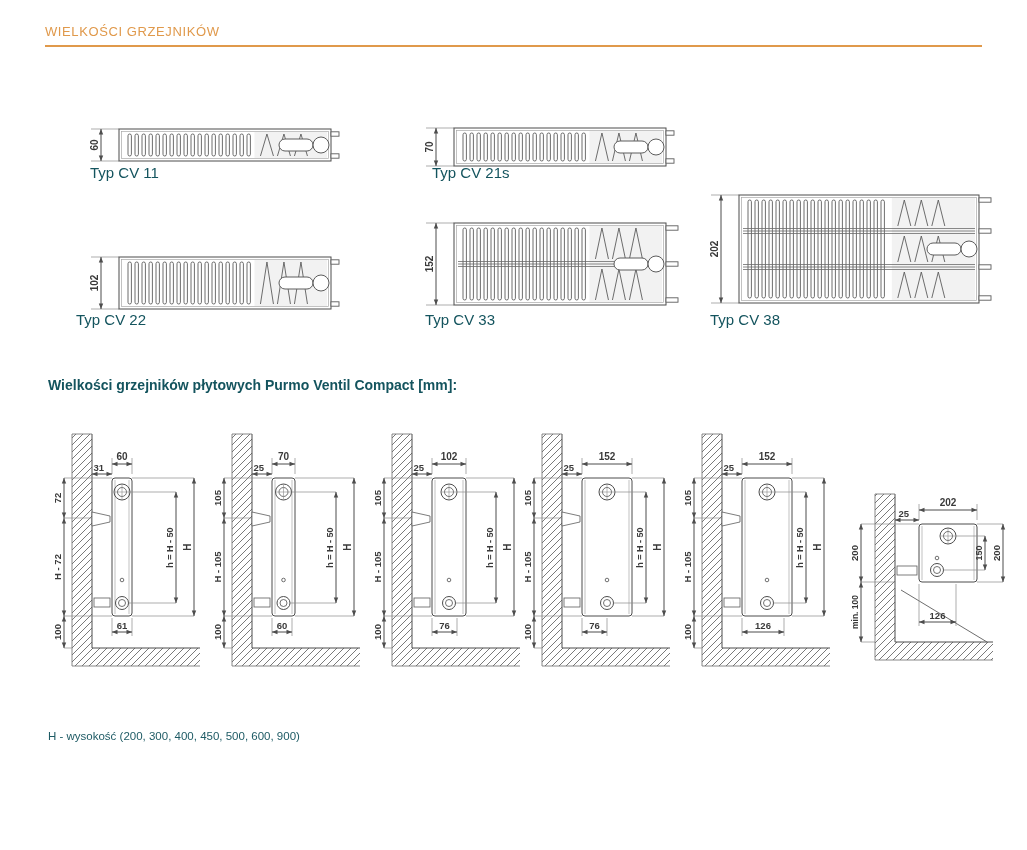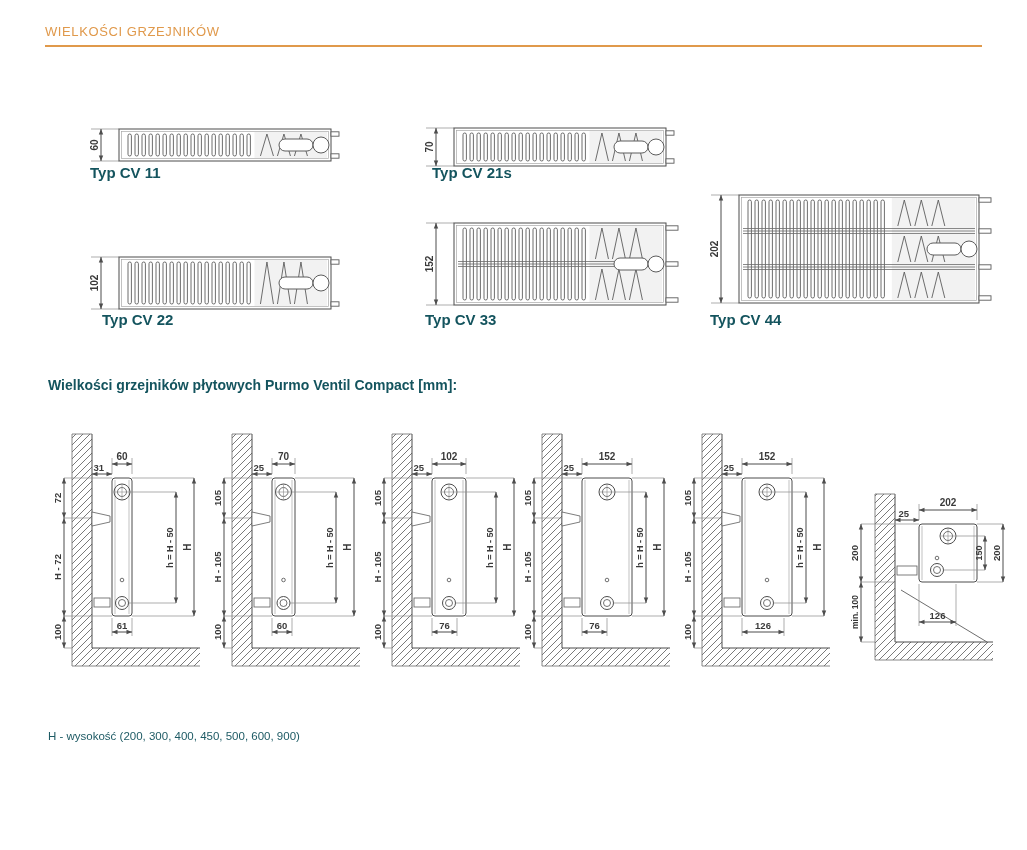--- a/index.html
+++ b/index.html
@@ -2,21 +2,21 @@
 <html style="--accent: #E0994B; --teal: #14545E; --teal2: #1D5A64;"><head>
 <meta charset="utf-8">
 <style>
   html,body{margin:0;padding:0;background:#fff;}
   .page{position:relative;width:1027px;height:850px;background:#ffffff;
         font-family:"Liberation Sans",sans-serif;overflow:hidden;}
   .page-title{position:absolute;left:45px;top:24px;font-size:13px;letter-spacing:.6px;
               font-weight:500;color:var(--accent,#E0994B);}
   .title-rule{position:absolute;left:45px;top:45px;width:937px;height:2px;
               background:var(--accent,#E0994B);}
-  .type-label{position:absolute;font-size:15px;font-weight:bold;color:var(--teal,#14545E);text-align:right;}
+  .type-label{position:absolute;font-size:15px;font-weight:normal;color:var(--teal,#14545E);text-align:right;}
   .section-title{position:absolute;left:48px;top:377px;font-size:14px;font-weight:bold;
                  color:var(--teal,#14545E);}
   .legend{position:absolute;left:48px;top:730px;text-align:right;}
   .legend-line{font-size:11.5px;color:var(--teal2,#1D5A64);margin-bottom:7px;}
   .fig{position:absolute;font-weight:bold;}
   svg text{font-family:"Liberation Sans",sans-serif;}
 </style>
 </head>
 <body>
 
@@ -128,21 +128,21 @@
           <rect x="162" y="9" width="3.4" height="42" rx="1.7" fill="none" stroke="#5c5c5c" stroke-width="0.9"></rect>
           <rect x="169.44" y="7" width="72.56" height="46" rx="0" fill="#f2f2f2" stroke="none" stroke-width="1"></rect>
           <path d="M175.44,51 L181.94,9 L188.44,51" fill="none" stroke="#5c5c5c" stroke-width="0.9"></path>
           <path d="M192.44,51 L198.94,9 L205.44,51" fill="none" stroke="#5c5c5c" stroke-width="0.9"></path>
           <path d="M209.44,51 L215.94,9 L222.44,51" fill="none" stroke="#5c5c5c" stroke-width="0.9"></path>
           <rect x="194" y="24" width="34" height="12" rx="6" fill="#fff" stroke="#5c5c5c" stroke-width="1"></rect>
           <circle cx="236" cy="30" r="8" fill="#fff" stroke="#5c5c5c" stroke-width="1"></circle>
           <rect x="246" y="6.8" width="8" height="4.4" rx="0" fill="#fff" stroke="#5c5c5c" stroke-width="0.9"></rect>
           <rect x="246" y="48.8" width="8" height="4.4" rx="0" fill="#fff" stroke="#5c5c5c" stroke-width="0.9"></rect>
         </svg></div>
-      <div class="type-label" style="left: 102px; top: 311px;">Typ CV 22</div>
+      <div class="type-label" style="left: 76px; top: 311px;">Typ CV 22</div>
       <div class="fig" style="left: 420px; top: 219px;"><svg width="262" height="94" viewBox="0 0 262 94" xmlns="http://www.w3.org/2000/svg">
           <line x1="6" y1="4" x2="34" y2="4" stroke="#8a8a8a" stroke-width="0.7"></line>
           <line x1="6" y1="86" x2="34" y2="86" stroke="#8a8a8a" stroke-width="0.7"></line>
           <line x1="16" y1="4" x2="16" y2="86" stroke="#4d4d4d" stroke-width="1"></line>
           <polygon points="16,4 13.8,9.5 18.2,9.5" fill="#4d4d4d"></polygon>
           <polygon points="16,86 13.8,80.5 18.2,80.5" fill="#4d4d4d"></polygon>
           <text x="12.5" y="45" font-size="10" fill="#3a3a3a" text-anchor="middle" transform="rotate(-90 12.5 45)">152</text>
           <rect x="34" y="4" width="212" height="82" rx="0" fill="#fff" stroke="#4d4d4d" stroke-width="1"></rect>
           <rect x="36.5" y="6.5" width="207" height="77" rx="0" fill="none" stroke="#a8a8a8" stroke-width="0.7"></rect>
           <rect x="43" y="9" width="3.4" height="72" rx="1.7" fill="none" stroke="#5c5c5c" stroke-width="0.9"></rect>
@@ -225,21 +225,21 @@
           <path d="M192.8,107 L199.3,81 L205.8,107" fill="none" stroke="#5c5c5c" stroke-width="0.9"></path>
           <path d="M209.8,107 L216.3,81 L222.8,107" fill="none" stroke="#5c5c5c" stroke-width="0.9"></path>
           <path d="M226.8,107 L233.3,81 L239.8,107" fill="none" stroke="#5c5c5c" stroke-width="0.9"></path>
           <rect x="222" y="52" width="34" height="12" rx="6" fill="#fff" stroke="#5c5c5c" stroke-width="1"></rect>
           <circle cx="264" cy="58" r="8" fill="#fff" stroke="#5c5c5c" stroke-width="1"></circle>
           <rect x="274" y="6.8" width="12" height="4.4" rx="0" fill="#fff" stroke="#5c5c5c" stroke-width="0.9"></rect>
           <rect x="274" y="37.8" width="12" height="4.4" rx="0" fill="#fff" stroke="#5c5c5c" stroke-width="0.9"></rect>
           <rect x="274" y="73.8" width="12" height="4.4" rx="0" fill="#fff" stroke="#5c5c5c" stroke-width="0.9"></rect>
           <rect x="274" y="104.8" width="12" height="4.4" rx="0" fill="#fff" stroke="#5c5c5c" stroke-width="0.9"></rect>
         </svg></div>
-      <div class="type-label" style="left: 710px; top: 311px;">Typ CV 44</div>
+      <div class="type-label" style="left: 710px; top: 311px;">Typ CV 38</div>
     </div>
 
   <div class="section-title">Wielkości grzejników płytowych Purmo Ventil Compact [mm]:</div>
 
   <div id="side-mount">
       <div class="fig" style="left: 48px; top: 420px;"><svg width="158" height="256" viewBox="0 0 158 256" xmlns="http://www.w3.org/2000/svg">
           <defs>
             <pattern id="h0" width="7" height="7" patternUnits="userSpaceOnUse">
               <path d="M0,7 L7,0" stroke="#6b6b6b" stroke-width="0.9"></path>
             </pattern>

